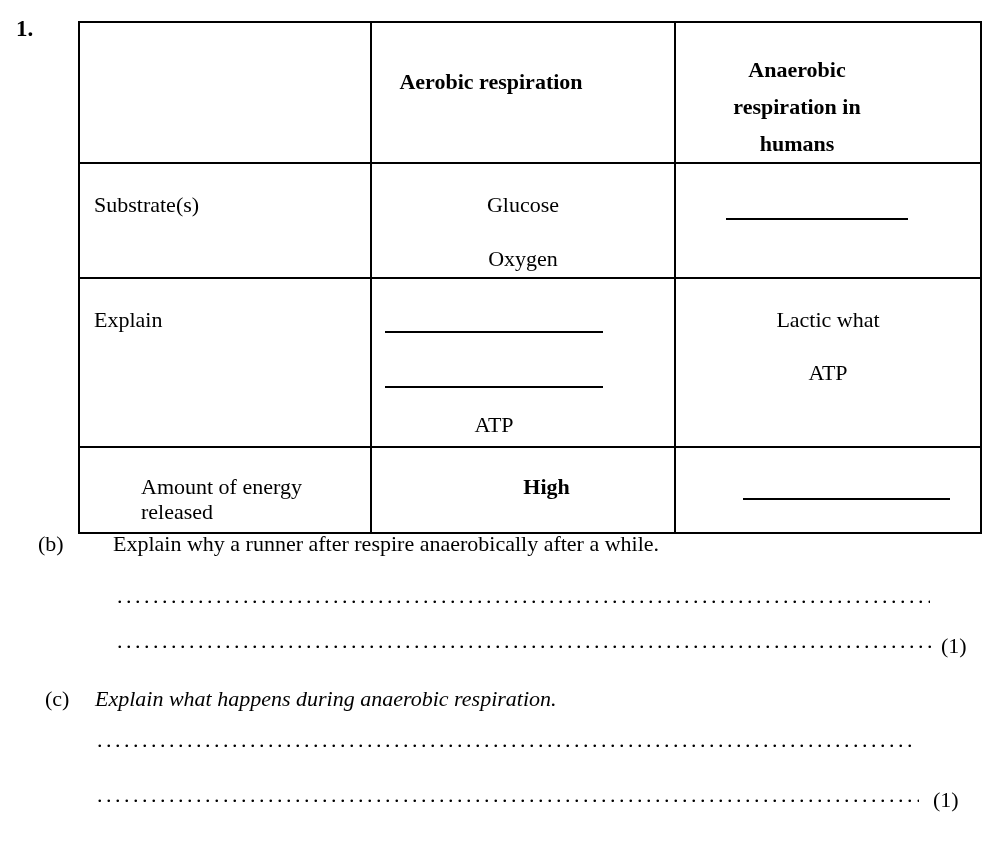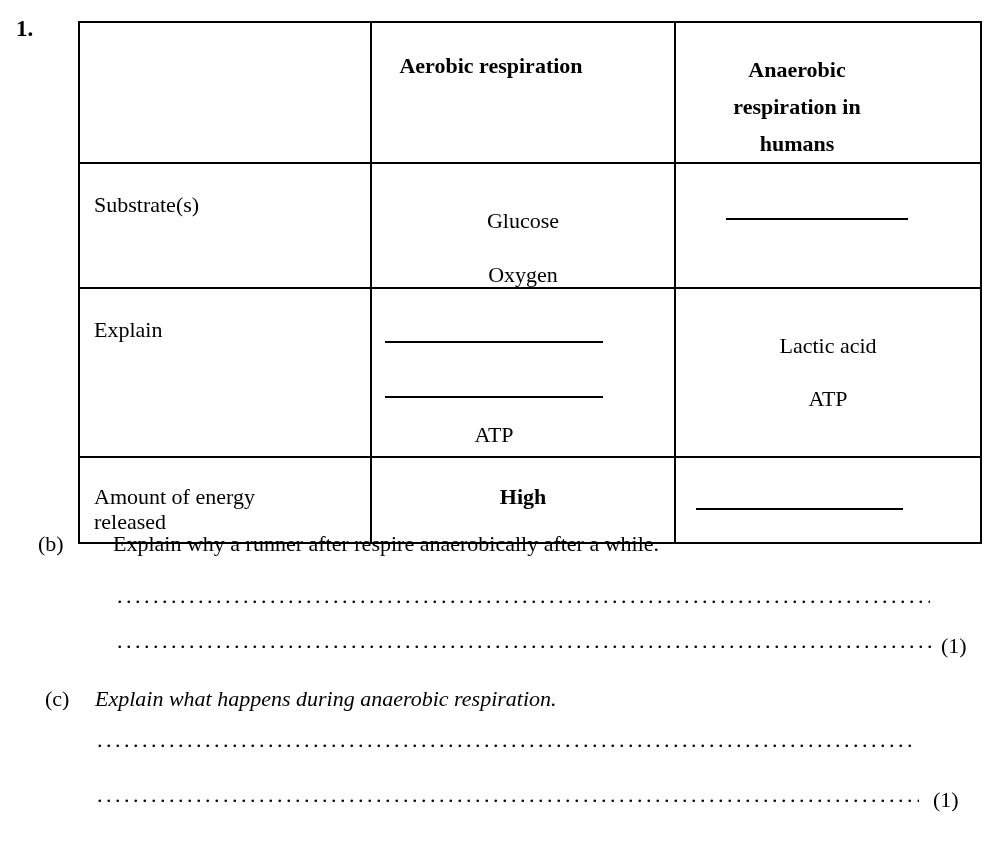--- a/index.html
+++ b/index.html
@@ -31,33 +31,33 @@
     vertical-align: top;
     padding: 0;
     line-height: 25px;
   }
   col.c1 { width: 292px; }
   col.c2 { width: 304px; }
   col.c3 { width: 306px; }
   tr.r-head td { height: 112px; }
   tr.r-sub  td { height: 113px; margin-top: 20px; }
   tr.r-prod td { height: 167px; }
-  tr.r-energy td { height: 84px; }
+  tr.r-energy td { height: 84px; padding-left: 47px; }
 
   .head-cell { font-weight: bold; text-align: center; }
-  .head-inner-aero { padding-top: 28px; padding-right: 64px; line-height: 29px; }
+  .head-inner-aero { padding-top: 44px; padding-right: 64px; line-height: 29px; }
   .head-inner-ana  { width: 160px; margin-left: 41px; margin-top: 28px; line-height: 37px; text-align: center; }
 
   .label-inner { padding: 28px 0 0 14px; width: 210px; }
   .label-inner-energy { padding: 26px 0 0 14px; width: 210px; }
 
   .center2 { text-align: center; padding-right: 64px; }
   .center3 { text-align: center; padding-right: 56px; }
 
-  .pad-top-28 { padding-top: 44px; }
+  .pad-top-28 { padding-top: 28px; }
   .pad-top-26 { padding-top: 26px; font-weight: bold; }
   .stack p { margin: 0; }
   .stack p + p { margin-top: 29px; }
   .stack3 p { margin: 0; }
   .stack3 p + p { margin-top: 28px; }
 
   .blank { height: 0; border-bottom: 2px solid #000000; }
   .blank-sub-ana   { width: 182px; margin: 54px 0 0 50px; }
   .prod-aero-group { margin: 0 0 0 13px; width: 218px; text-align: center; }
   .blank-prod-1    { width: 218px; margin-top: 52px; }
@@ -127,21 +127,21 @@
     </td>
     <td>
       <div class="prod-aero-group">
         <div class="blank blank-prod-1"></div>
         <div class="blank blank-prod-2"></div>
         <div class="prod-aero-atp">ATP</div>
       </div>
     </td>
     <td class="center3">
       <div class="stack3 pad-top-28">
-        <p>Lactic acid</p>
+        <p>Lactic what</p>
         <p>ATP</p>
       </div>
     </td>
   </tr>
   <tr class="r-energy">
     <td>
       <div class="label-inner-energy">Amount of energy released</div>
     </td>
     <td class="center2">
       <div class="pad-top-26">High</div>

